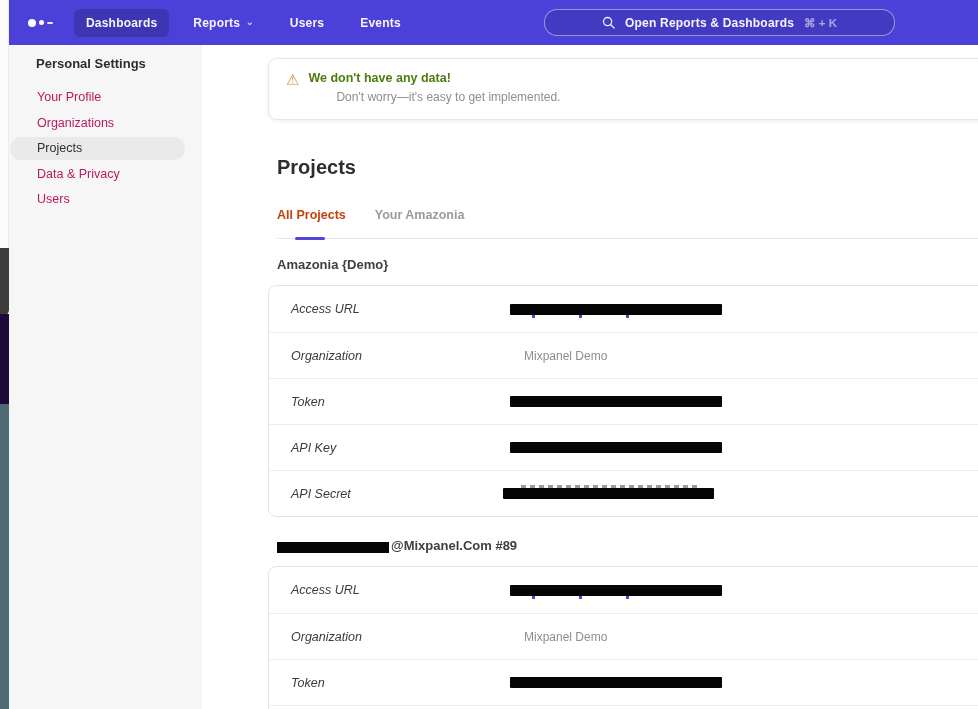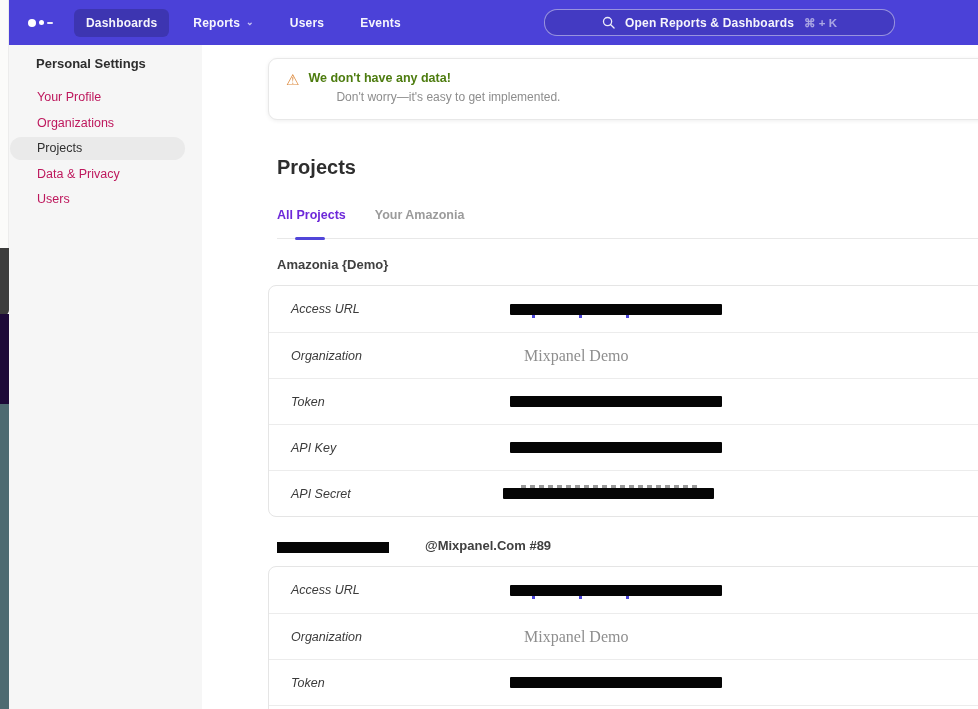--- a/index.html
+++ b/index.html
@@ -50,37 +50,37 @@
             box-shadow:0 1px 4px rgba(0,0,0,.07); display:flex; padding:12px 0 0 17px; }
   .banner-icon { color:#dd8b3f; font-size:15px; line-height:16px; margin-top:1px; }
   .banner-texts { margin-left:9px; }
   .banner-title { font-size:12.5px; font-weight:bold; color:#4d7c0f; }
   .banner-sub { font-size:12px; color:#8d8d8d; margin-top:5px;margin-left:28px; }
 
   .page-title { margin:36px 0 0 9px; font-size:20px; line-height:23px; font-weight:bold; color:#2e2e2e; }
 
   .tabs { display:flex; gap:29px; margin:23px -20px 0 9px; padding-top:6px; border-bottom:1px solid #e8e8e8; }
   .tab { position:relative; padding-bottom:16px; font-size:12.5px; font-weight:bold; color:#9b9b9b; cursor:pointer; }
-  .tab.active { color:#6d28d9; }
+  .tab.active { color:#c2410c; }
   .tab .tab-underline { display:none; }
   .tab.active .tab-underline { display:block; position:absolute; bottom:-2px; left:18px; width:30px; height:3px;
                                background:#5146d9; border-radius:2px; }
 
   .project { margin-left:9px; }
   .project-name { margin-top:18px; font-size:13px; font-weight:bold; color:#404040; height:15px; display:flex; align-items:flex-end; }
   .project-name .name-redact { display:inline-block; width:112px; height:11px; background:#050505; margin-right:2px; }
   .project:first-of-type .project-name { margin-top:18px; }
-  .project + .project .project-name { margin-top:21px;gap:34px; }
+  .project + .project .project-name { margin-top:21px; }
 
   .card { margin:13px -20px 0 -9px; border:1px solid #e5e5e5; border-radius:8px; background:#fff; }
   .row { height:46px; display:flex; align-items:center; padding-left:22px; }
   .row + .row { border-top:1px solid #ececec; }
   .row-label { width:219px; font-size:12.5px; color:#3b3b3b;font-style:italic; }
   .row-value { position:relative; display:flex; align-items:center; }
-  .value-text { font-size:16px; color:#8e8e8e; margin-left:14px;font-family:Liberation Serif, serif; }
+  .value-text { font-size:12px; color:#8e8e8e; margin-left:14px; }
   .bar { position:relative; width:212px; height:11px; background:#050505; border-radius:1px; }
   .bar.redacted-link::after { content:""; position:absolute; top:11px; left:22px; width:130px; height:3px;
         background:repeating-linear-gradient(90deg,#4b45d8 0 3px,transparent 3px 47px); }
   .bar.redacted-partial { width:211px; margin-left:-7px; }
   .bar.redacted-partial::before { content:""; position:absolute; bottom:11px; left:18px; width:180px; height:3px;
         background:repeating-linear-gradient(90deg,#9a9a9a 0 5px,transparent 5px 9px); }
   .row-partial { height:46px; }
 </style>
 </head>
 <body>

